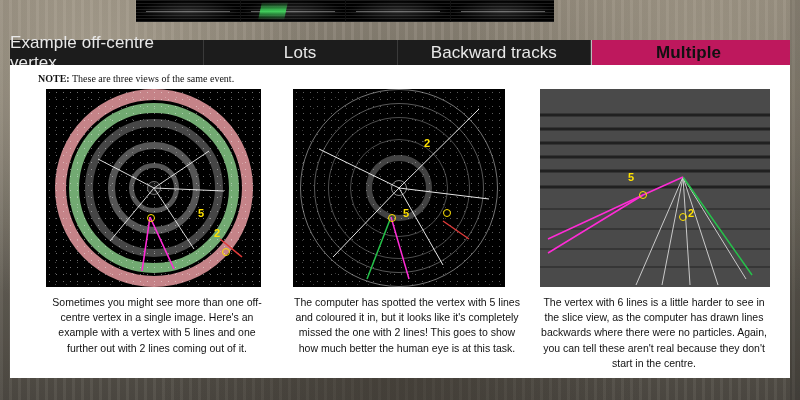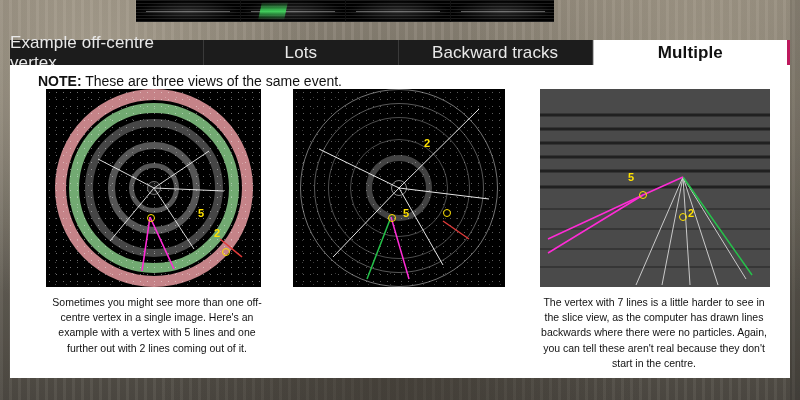--- a/index.html
+++ b/index.html
@@ -86,43 +86,44 @@
     font-size: 17px;
     display: flex;
     align-items: center;
     justify-content: center;
     border-right: 1px solid #3a3a3a;
     cursor: pointer;
     letter-spacing: .1px;
   }
   .tab:last-child { border-right: none; }
   .tab.active {
-    background: #ffffff;
+    background: #be185d;
     color: #111;
     font-weight: bold;
-    border-right: 3px solid #be185d;
+    border-right: 5px solid #be185d;
     border-left: 1px solid #bbb;
   }
 
   
   #panel {
     position: absolute;
     left: 10px;
     top: 65px;
     width: 780px;
     height: 313px;
     background: #ffffff;
     overflow: hidden;
   }
   #note {
     position: absolute;
     left: 28px;
     top: 8px;
-    font-size: 14px;
+    font-size: 10px;
     color: #111;
+    font-family: Liberation Serif, serif;
   }
   #note b { font-weight: bold; }
 
   .col {
     position: absolute;
     top: 24px;
     width: 230px;
   }
   #col1 { left: 36px; }
   #col2 { left: 283px; }
@@ -279,20 +280,21 @@
           <g stroke="#e03a3a" stroke-width="1.4" fill="none">
             <path d="M176,150 L150,132"></path>
           </g>
         </svg>
 
         <div class="vtx" style="left:150px;top:120px;"></div>
         <div class="label-y" style="left:131px;top:48px;">2</div>
         <div class="vtx" style="left:95px;top:125px;"></div>
         <div class="label-y" style="left:110px;top:118px;">5</div>
       </div>
+      <div class="caption">The computer has spotted the vertex with 5 lines and coloured it in, but it looks like it's completely missed the one with 2 lines! This goes to show how much better the human eye is at this task.</div>
     </div>
 
     <div class="col" id="col3">
       <div class="fig">
         <svg id="slice-lines" width="230" height="198">
           <g stroke="#1a1a1a" stroke-width="3" opacity=".85">
             <line x1="0" y1="26" x2="230" y2="26"></line>
             <line x1="0" y1="40" x2="230" y2="40"></line>
             <line x1="0" y1="54" x2="230" y2="54"></line>
             <line x1="0" y1="68" x2="230" y2="68"></line>
@@ -319,19 +321,19 @@
             <path d="M103,106 L8,150"></path>
             <path d="M103,106 L8,164"></path>
             <path d="M103,106 L143,88"></path>
           </g>
         </svg>
         <div class="vtx" style="left:99px;top:102px;"></div>
         <div class="label-y" style="left:88px;top:82px;">5</div>
         <div class="vtx" style="left:139px;top:124px;"></div>
         <div class="label-y" style="left:148px;top:118px;">2</div>
       </div>
-      <div class="caption">The vertex with 7 lines is a little harder to see in the slice view, as the computer has drawn lines backwards where there were no particles. Again, you can tell these aren't real because they don't start in the centre.</div>
+      <div class="caption">The vertex with 6 lines is a little harder to see in the slice view, as the computer has drawn lines backwards where there were no particles. Again, you can tell these aren't real because they don't start in the centre.</div>
     </div>
 
   </div>
 
   <div id="page-edge"></div>
 </div>
 
 </body></html>

